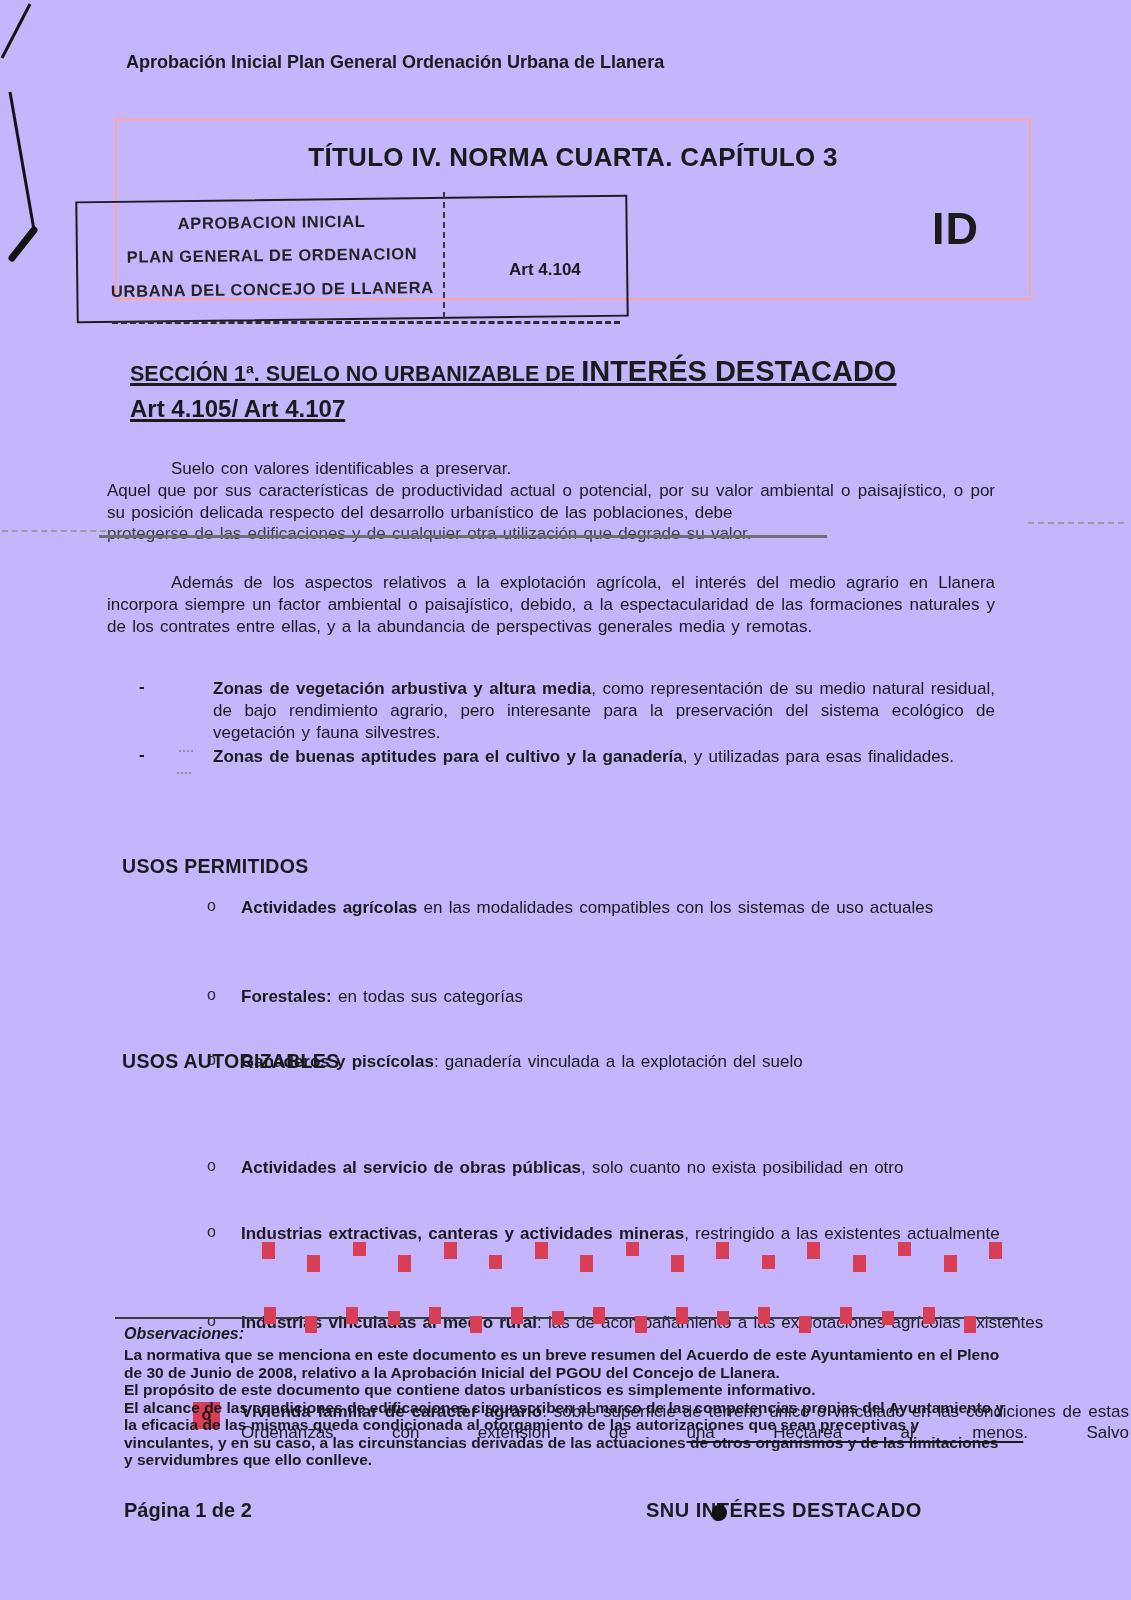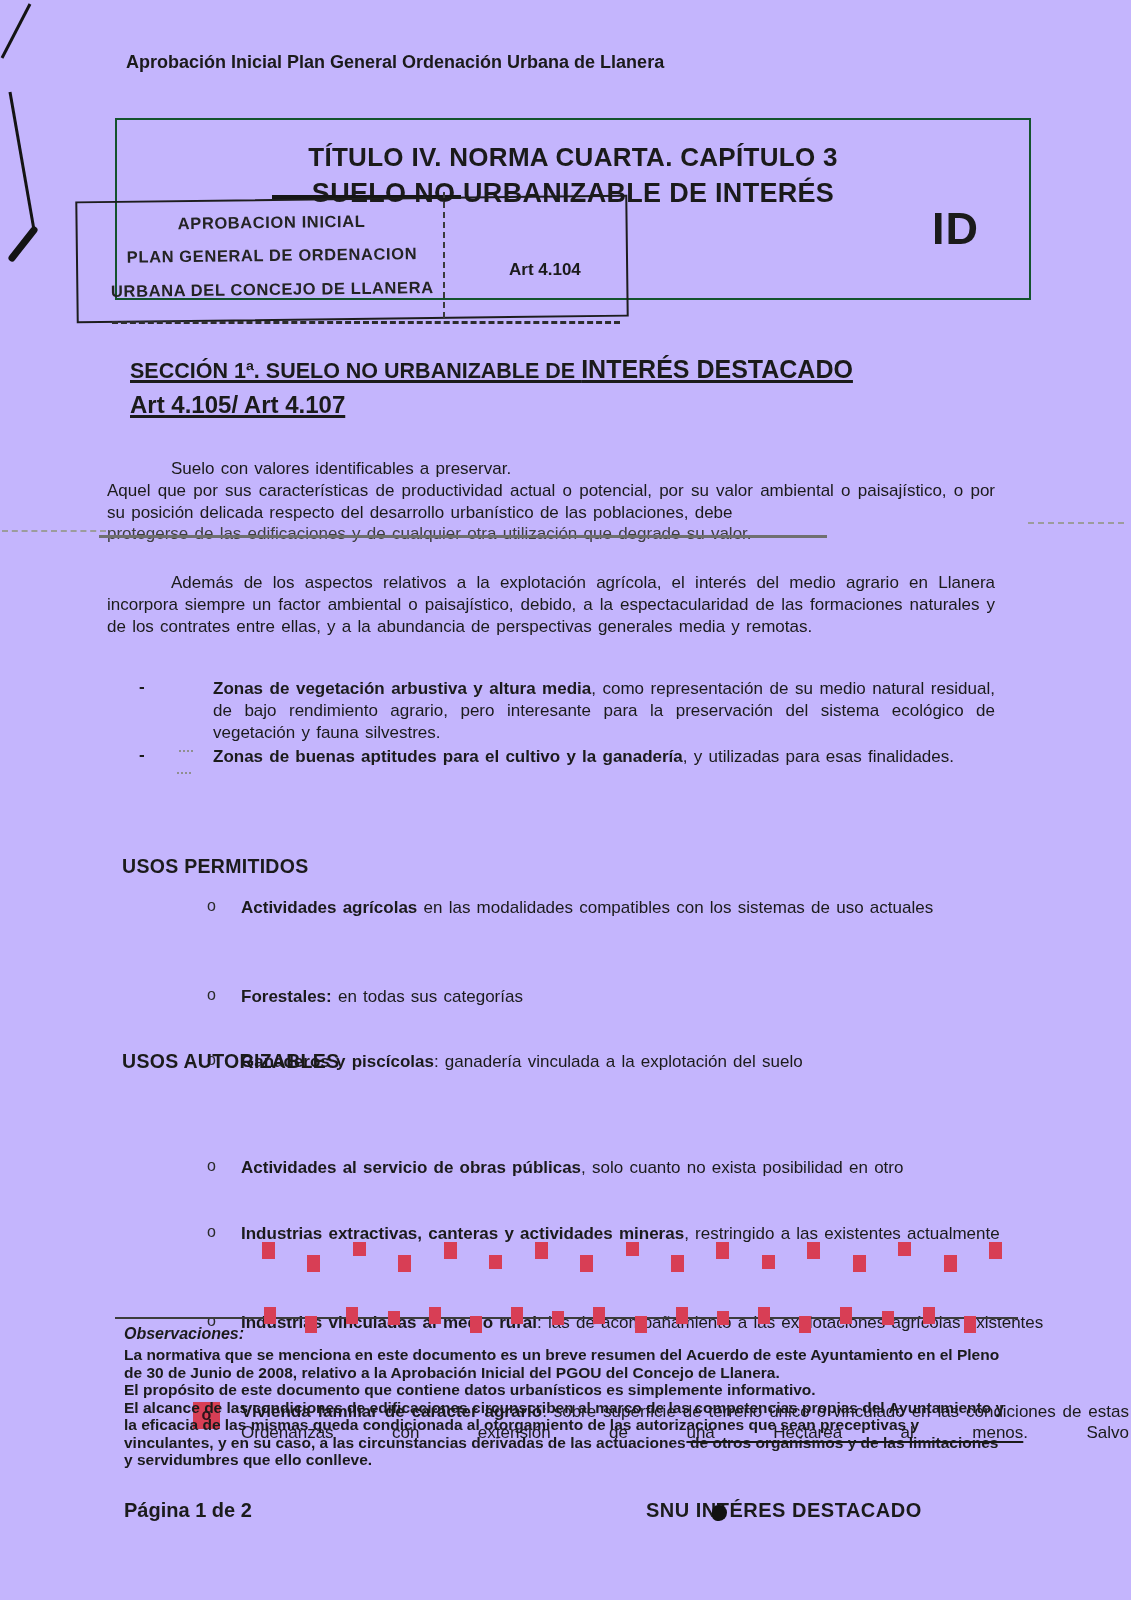--- a/index.html
+++ b/index.html
@@ -8,39 +8,39 @@
     font-family:"Liberation Sans","DejaVu Sans",sans-serif; color:#1b1b1b;
     overflow:hidden;
   }
   
   .hdr { position:absolute; left:126px; top:52px; font-size:18px; font-weight:bold; }
 
   
   .pen { position:absolute; left:0; top:0; }
 
   
-  .tbox { position:absolute; left:115px; top:118px; width:912px; height:178px; border:2px solid #14532d; }
+  .tbox { position:absolute; left:115px; top:118px; width:912px; height:178px; border:2px solid #fca5a5; }
   .tline1 { position:absolute; top:22px; left:0; width:100%; text-align:center; font-size:26px; font-weight:bold; letter-spacing:0.3px; }
   .tline2 { position:absolute; top:58px; left:0; width:100%; text-align:center; font-size:27px; font-weight:bold; letter-spacing:0.3px; }
   .struck { position:relative; }
   .struck::after { content:""; position:absolute; left:-40px; right:-6px; top:17px; height:3.5px; background:#161616; }
   .artref { position:absolute; left:392px; top:140px; font-size:17px; font-weight:bold; }
   .idlbl  { position:absolute; right:50px; top:86px; font-size:45px; font-weight:bold; letter-spacing:1px; line-height:1; }
 
   
   .stamp { position:absolute; left:76px; top:198px; width:548px; height:118px; border:2.5px solid #1d1d1d; transform:rotate(-0.7deg); }
   .stamp .sline { position:absolute; left:8px; width:372px; text-align:center; font-weight:bold; font-size:16.5px; letter-spacing:0.6px; color:#242424; white-space:nowrap; }
   .stamp .s1 { top:12px; } .stamp .s2 { top:45px; } .stamp .s3 { top:79px; }
   .sdiv { position:absolute; left:443px; top:192px; height:126px; border-left:2px dashed #3a3a3a; }
   .stampdash { position:absolute; left:112px; top:321px; width:508px; border-top:3px dashed #2d2d2d; }
 
   
   .sect { position:absolute; left:130px; top:355px; font-weight:bold; }
   .sect .l1 { font-size:21.5px; text-decoration:underline; text-decoration-thickness:2.5px; }
-  .sect .l1 .big { font-size:25px; }
+  .sect .l1 .big { font-size:29px; }
   .sect .l2 { font-size:24px; text-decoration:underline; text-decoration-thickness:2.5px; margin-top:7px; display:inline-block;text-align:right; }
 
   
   .blk { position:absolute; left:107px; width:888px; font-size:17px; line-height:1.28; word-spacing:1.5px; }
   .pjust { text-align:justify; }
   .pindent { text-indent:64px; }
   .pstruck { position:relative; color:#3e3e3e; }
   .pstruck::after { content:""; position:absolute; left:-8px; width:82%; top:12px; height:2.5px; background:#707070; }
   .mdash { position:absolute; border-top:2.5px dashed #9c9c9c; }
 
@@ -88,21 +88,20 @@
   <svg class="pen" width="60" height="270" viewBox="0 0 60 270">
     <path d="M2 58 L30 4" stroke="#141414" stroke-width="3" fill="none"></path>
     <path d="M10 92 L34 230" stroke="#141414" stroke-width="3" fill="none"></path>
     <path d="M34 230 L12 258" stroke="#141414" stroke-width="7" fill="none" stroke-linecap="round"></path>
   </svg>
 
   <div class="hdr">Aprobación Inicial Plan General Ordenación Urbana de Llanera</div>
 
   <div class="tbox">
     <div class="tline1">TÍTULO IV. NORMA CUARTA. CAPÍTULO 3</div>
-    <div class="tline2"><span class="struck">SUELO NO</span><span> URBANIZABLE DE INTERÉS</span></div>
     <div class="artref">Art 4.104</div>
     <div class="idlbl">ID</div>
   </div>
 
   <div class="stamp">
     <div class="sline s1">APROBACION INICIAL</div>
     <div class="sline s2">PLAN GENERAL DE ORDENACION</div>
     <div class="sline s3">URBANA DEL CONCEJO DE LLANERA</div>
   </div>
   <div class="sdiv"></div>

